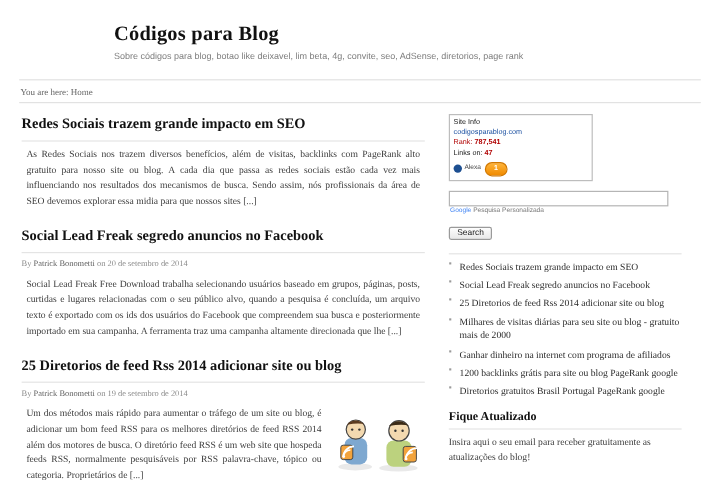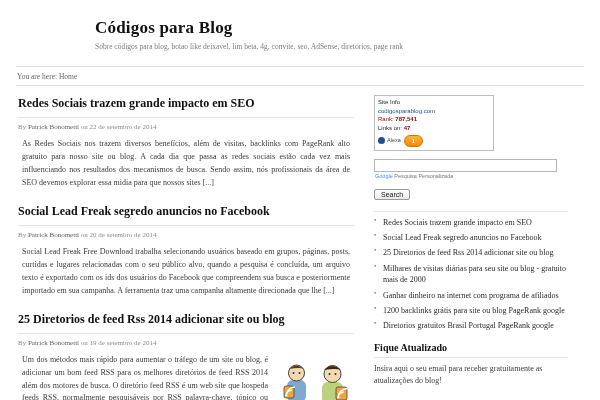--- a/index.html
+++ b/index.html
@@ -24,21 +24,21 @@
     font-family: "Liberation Serif", serif;
     font-size: 17px;
     font-weight: bold;
     color: #111;
     letter-spacing: 0.2px;
     margin: 0 0 4px 0;
   }
   .site-desc {
     font-size: 7.5px;
     color: #7d7d7d;
-    font-family: Liberation Serif, serif;
+    font-family: Liberation Sans, sans-serif;
     margin: 0;
   }
   .header-rule {
     border-top: 1px solid #e2e2e2;
     margin: 9px 16px 0 16px;
   }
   .breadcrumb {
     padding: 5px 0 4px 17px;
     font-size: 7.5px;
     color: #666;
@@ -220,26 +220,20 @@
   </div>
   <div class="breadcrumb-rule"></div>
 
   <div class="content-wrap">
 
     <div class="main-col">
 
       <div class="post">
         <h2 class="post-title">Redes Sociais trazem grande impacto em SEO</h2>
         <div class="post-sep"></div>
-        <div class="post-meta">
-          <span>By</span>
-          <span class="author">Patrick Bonometti</span>
-          <span>on</span>
-          <span>22 de setembro de 2014</span>
-        </div>
         <p class="post-body">As Redes Sociais nos trazem diversos benefícios, além de visitas, backlinks com PageRank alto gratuito para nosso site ou blog. A cada dia que passa as redes sociais estão cada vez mais influenciando nos resultados dos mecanismos de busca. Sendo assim, nós profissionais da área de SEO devemos explorar essa midia para que nossos sites [...]</p>
       </div>
 
       <div class="post">
         <h2 class="post-title">Social Lead Freak segredo anuncios no Facebook</h2>
         <div class="post-sep"></div>
         <div class="post-meta">
           <span>By</span>
           <span class="author">Patrick Bonometti</span>
           <span>on</span>

